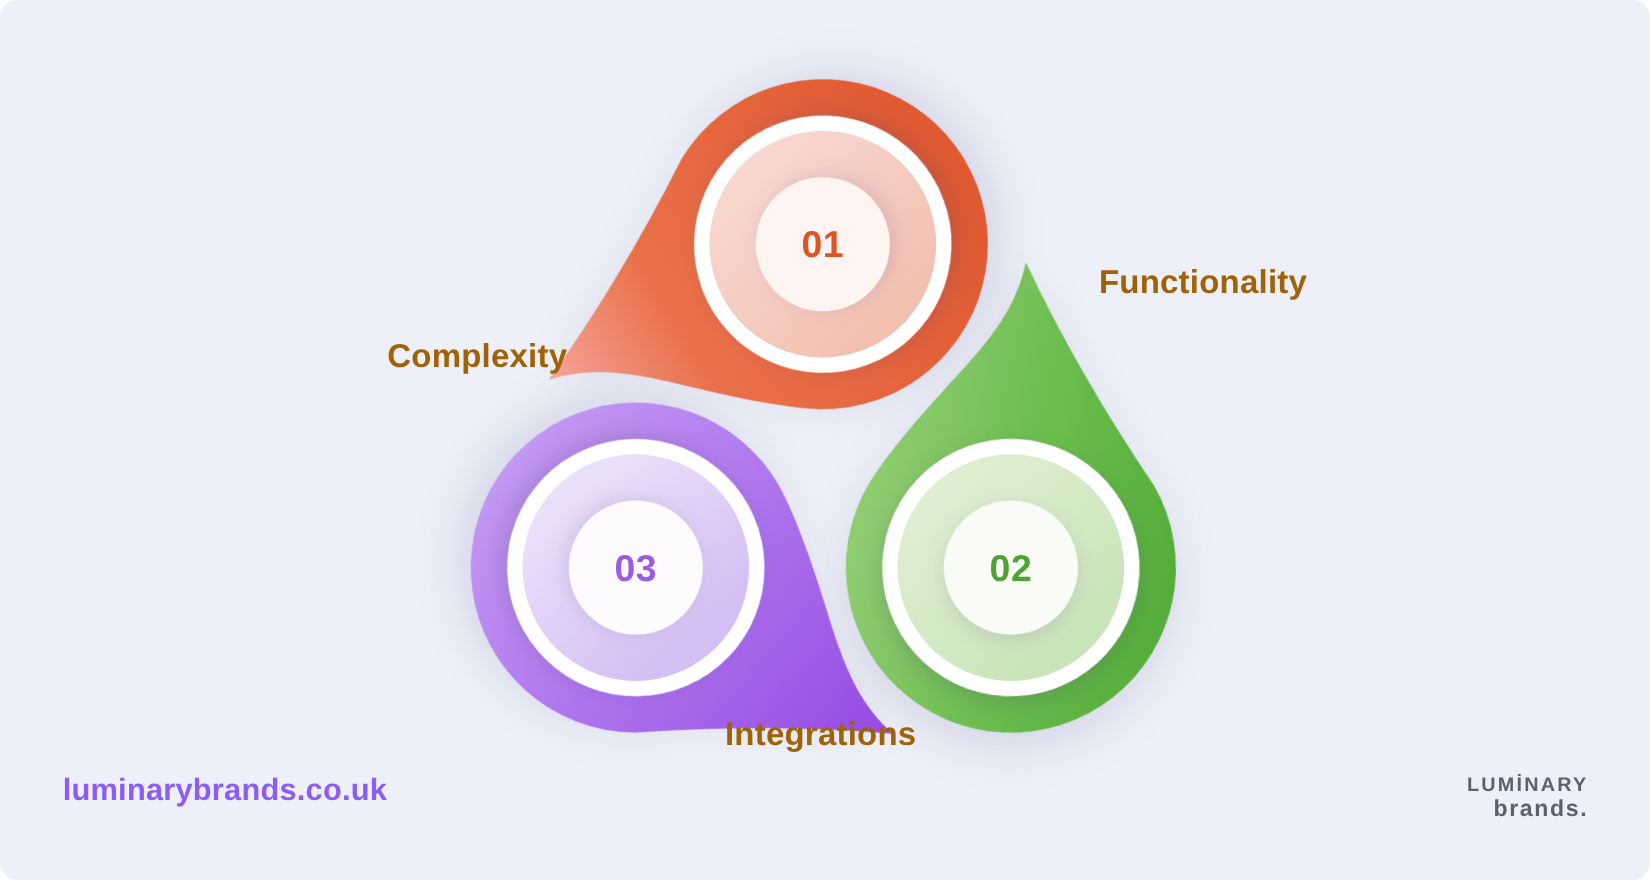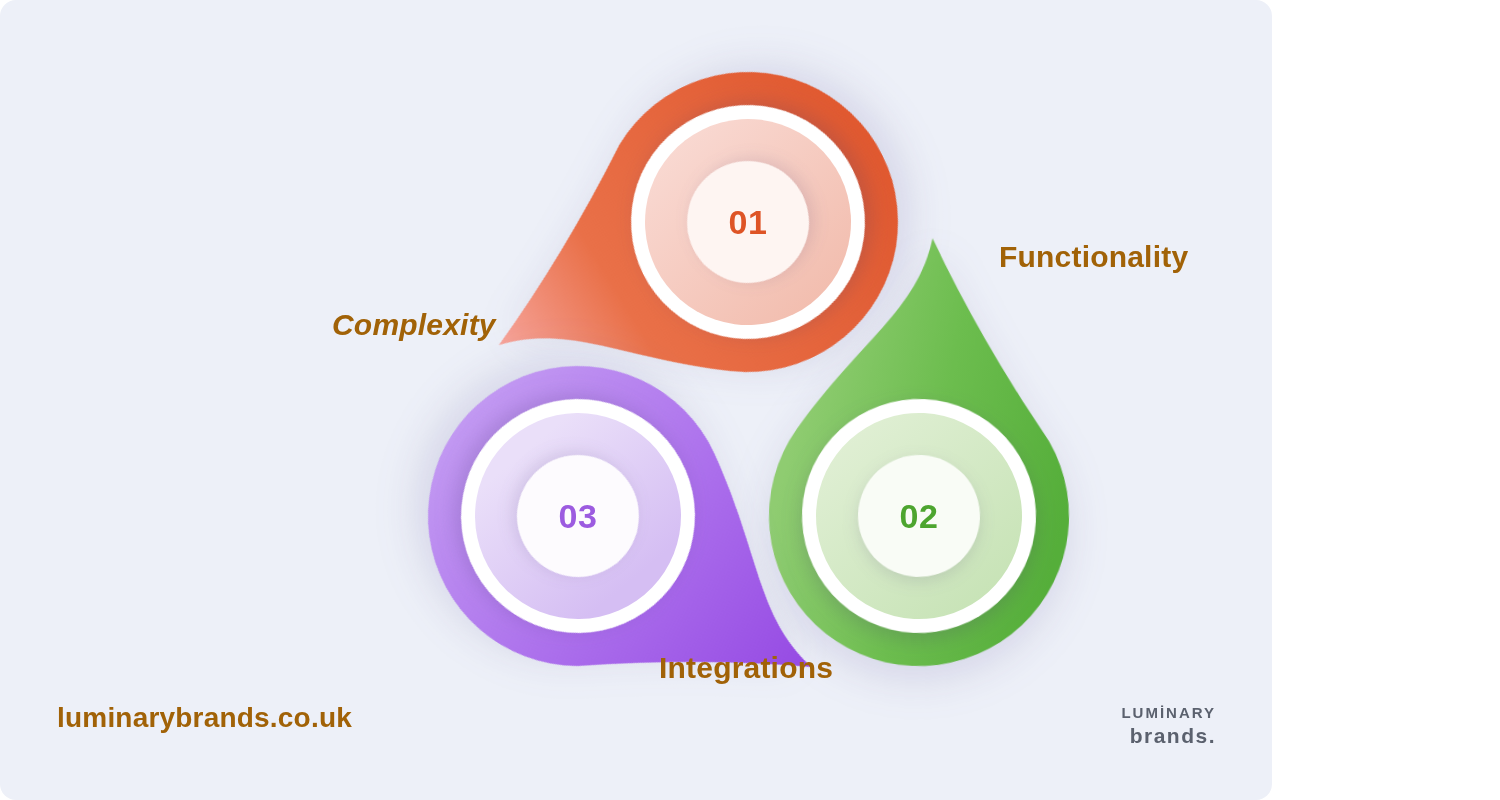--- a/index.html
+++ b/index.html
@@ -1,45 +1,45 @@
 <!DOCTYPE html>
 <html><head>
 <meta charset="utf-8">
 <style>
   html,body{margin:0;padding:0;background:#FFFFFF;}
   .stage{
-    position:relative;width:1272px;height:800px;
+    position:relative;width:1500px;height:800px;
     background:#EDF0F8;border-radius:16px;overflow:hidden;
     font-family:"Liberation Sans",sans-serif;
   }
   .stage svg{position:absolute;left:0;top:0;}
   .drop{filter:drop-shadow(0 14px 20px rgba(90,75,140,0.16));}
   .white-ring{filter:drop-shadow(0 7px 10px rgba(70,55,110,0.20));}
   .center-dot{filter:drop-shadow(0 5px 8px rgba(70,55,110,0.14));}
   .num{
     font-family:"Liberation Sans",sans-serif;
     font-weight:700;font-size:34px;letter-spacing:0.5px;
     text-anchor:middle;
   }
   .label{
     position:absolute;color:#a16207;
     font-size:30px;font-weight:700;letter-spacing:0.2px;line-height:34px;
     white-space:nowrap;
   }
   .website{
     position:absolute;left:57px;top:702px;
-    color:#a16207;font-size:28px;font-weight:700;letter-spacing:0.2px;
+    color:#8b5cf6;font-size:28px;font-weight:700;letter-spacing:0.2px;
     white-space:nowrap;
   }
   .logo{
     position:absolute;right:56px;top:701px;
     display:flex;flex-direction:column;align-items:flex-end;
     color:#5B616E;
   }
-  .logo-primary{font-size:15px;font-weight:700;letter-spacing:2px;line-height:24px;}
+  .logo-primary{font-size:18px;font-weight:700;letter-spacing:2px;line-height:24px;}
   .logo-secondary{font-size:21px;font-weight:700;letter-spacing:1.5px;line-height:21px;}
 </style>
 </head>
 <body>
 
 <div class="stage">
 
   <svg width="1500" height="800" viewBox="0 0 1500 800">
     <defs>
 
@@ -95,21 +95,21 @@
       <circle class="white-ring" r="117" fill="#FFFFFF"></circle>
       <circle r="103" fill="url(#pg2)"></circle>
       <circle class="center-dot" r="61" fill="#FDFBFE"></circle>
     </g>
 
     <text class="num" x="748" y="234" fill="#DE5426">01</text>
     <text class="num" x="919" y="528" fill="#4DA52F">02</text>
     <text class="num" x="578" y="528" fill="#9C5BE0">03</text>
   </svg>
 
-  <div class="label" style="left:332px;top:308px;font-style:italic;">Complexity</div>
+  <div class="label" style="left:352px;top:308px;">Complexity</div>
 
   <div class="label" style="left:999px;top:240px;">Functionality</div>
 
   <div class="label" style="left:659px;top:651px;">Integrations</div>
 
   <div class="website">luminarybrands.co.uk</div>
 
   <div class="logo">
     <div class="logo-primary">LUMİNARY</div>
     <div class="logo-secondary">brands.</div>

